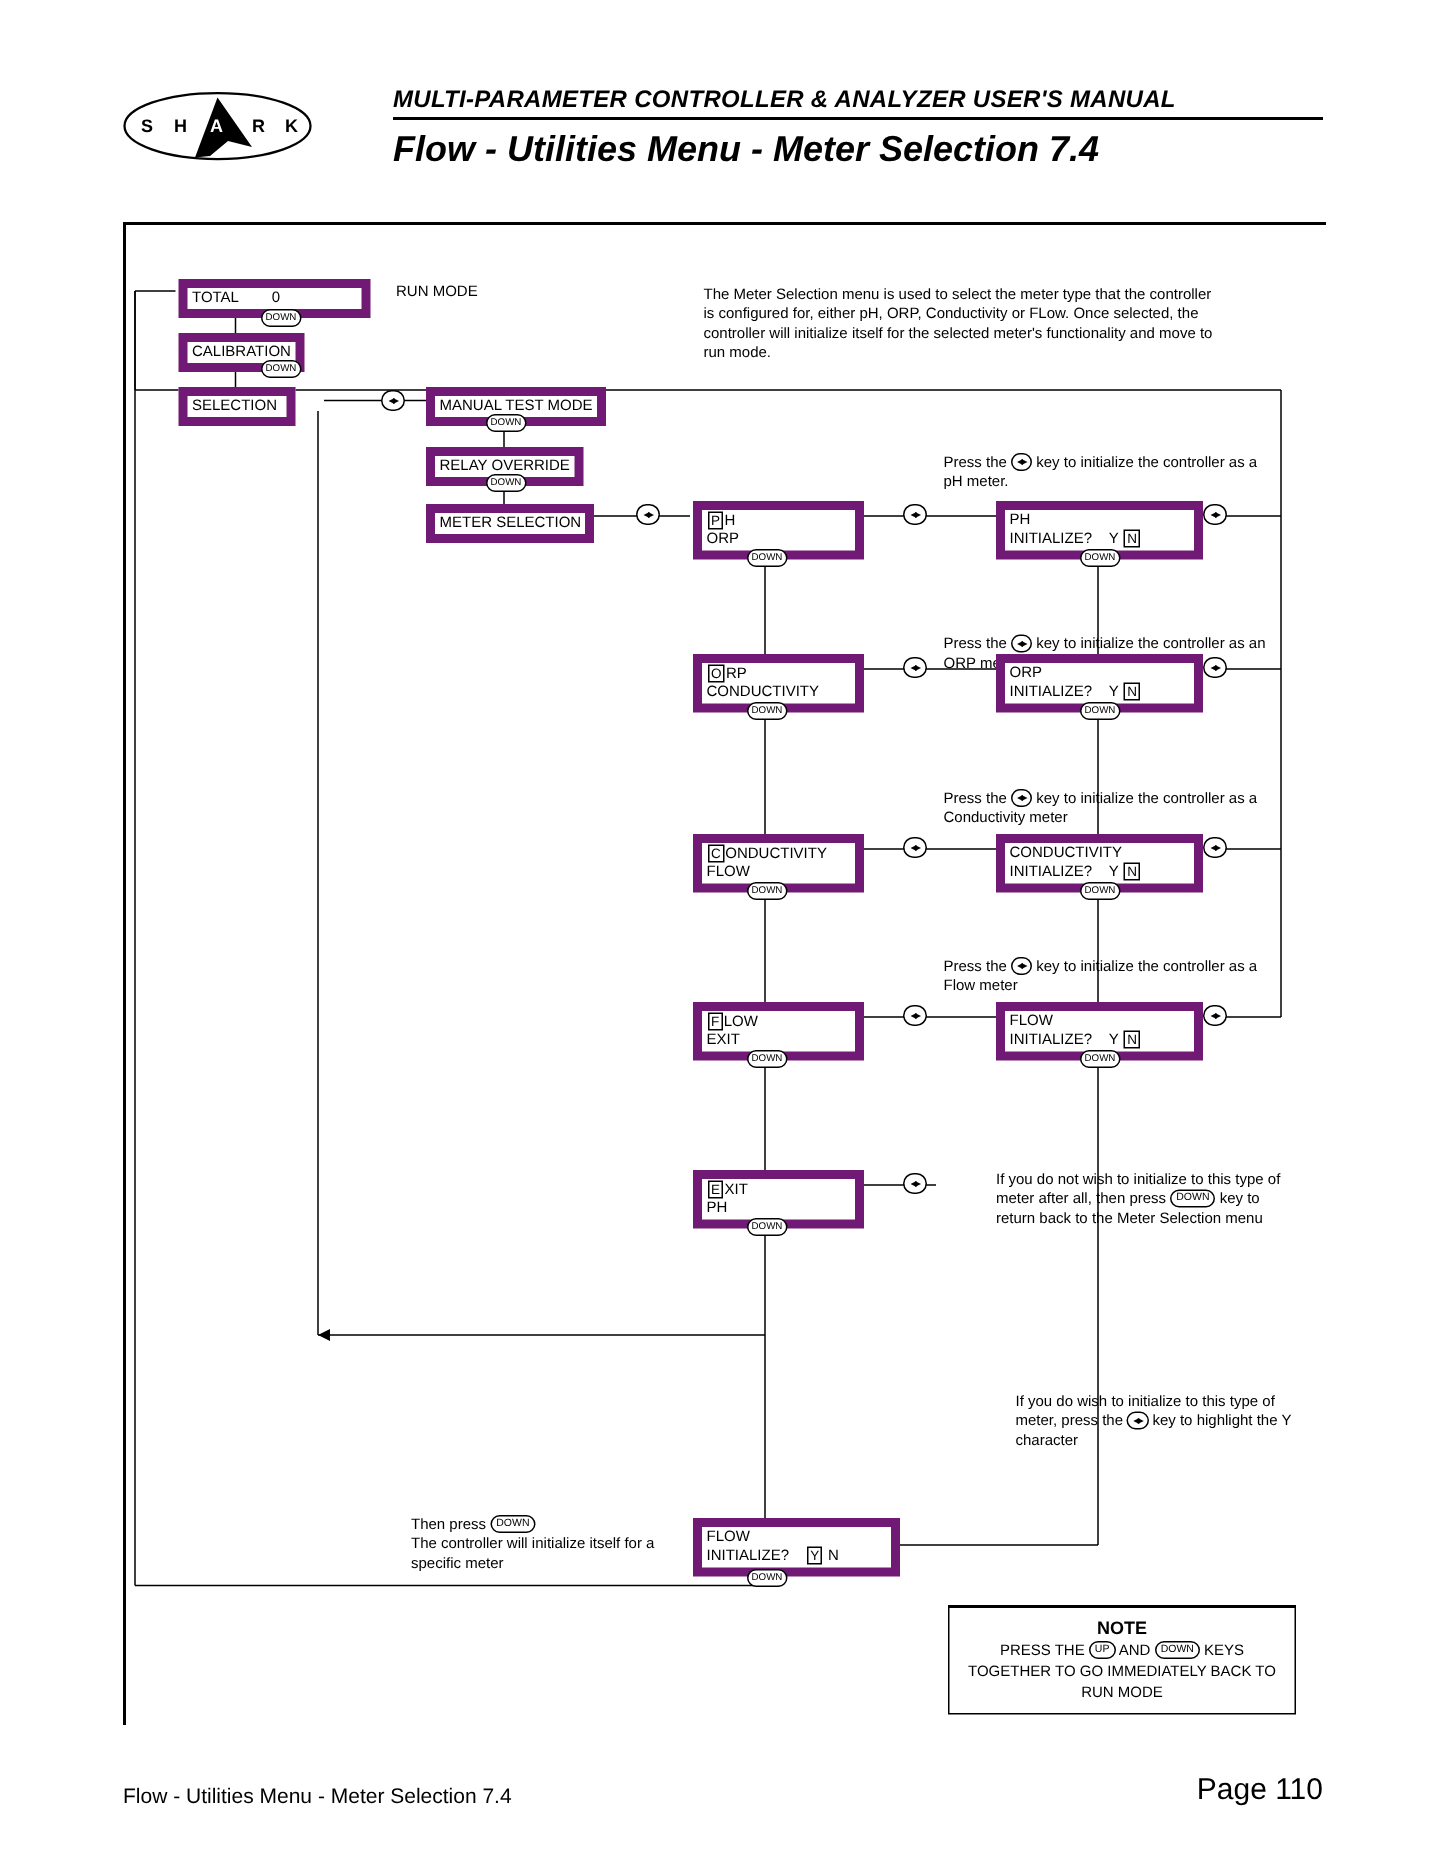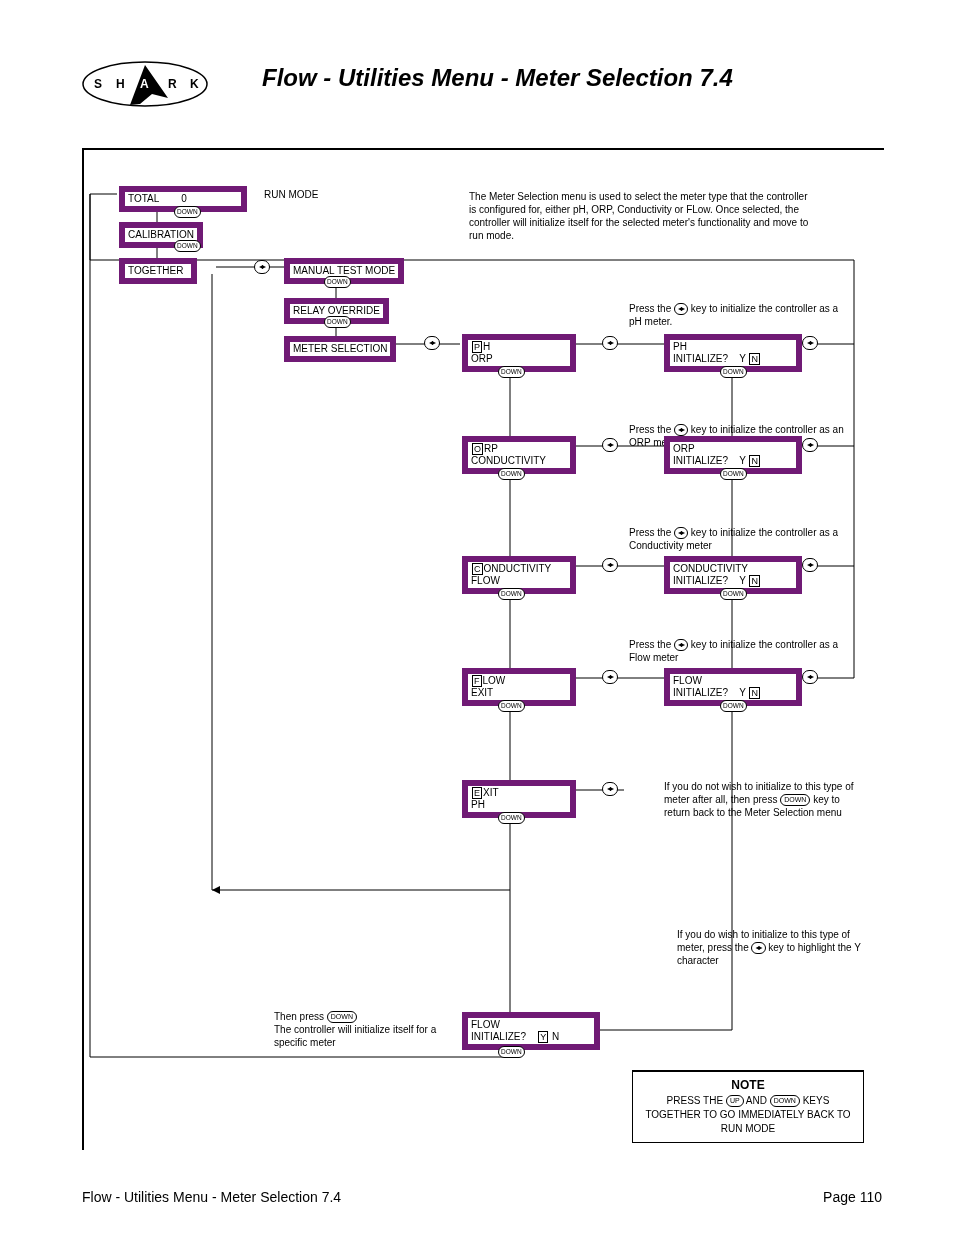--- a/index.html
+++ b/index.html
@@ -138,21 +138,21 @@
   .footer-left {
     position: absolute;
     left: 82px;
     bottom: 30px;
     font-size: 14px;
   }
   .footer-right {
     position: absolute;
     right: 72px;
     bottom: 30px;
-    font-size: 14px;
+    font-size: 20px;
   }
   svg { position:absolute; left:0; top:0; }
   .conn { stroke:#000; stroke-width:1; fill:none; }
   .arrow { fill:#000; }
 </style>
 </head>
 <body>
 
 <div class="page">
 
@@ -162,20 +162,21 @@
       <path d="M 50 45 L 65 5 L 88 38 L 72 34 L 60 44 Z" fill="#000"></path>
       <text x="14" y="28" font-size="12" font-weight="bold" font-family="Arial">S</text>
       <text x="36" y="28" font-size="12" font-weight="bold" font-family="Arial">H</text>
       <text x="60" y="28" font-size="12" font-weight="bold" fill="#fff" font-family="Arial">A</text>
       <text x="88" y="28" font-size="12" font-weight="bold" font-family="Arial">R</text>
       <text x="110" y="28" font-size="12" font-weight="bold" font-family="Arial">K</text>
     </svg>
   </div>
 
   <div class="header">
+    <div class="subtitle">MULTI-PARAMETER CONTROLLER &amp; ANALYZER USER'S MANUAL</div>
     <div class="title">Flow - Utilities Menu - Meter Selection 7.4</div>
   </div>
 
   <div class="diagram">
 
     <svg width="800" height="1000">
 
       <line class="conn" x1="73" y1="50" x2="73" y2="115"></line>
 
       <line class="conn" x1="132" y1="117" x2="200" y2="117"></line>
@@ -219,21 +220,21 @@
       <span>TOTAL</span>
       &nbsp;&nbsp;&nbsp;&nbsp;&nbsp;&nbsp;
       <span>0</span>
     </div>
     <div class="desc" style="left:180px; top:38px;">RUN MODE</div>
     <div class="down-abs" style="left:90px; top:56px;">DOWN</div>
 
     <div class="disp" style="left:35px; top:72px;">CALIBRATION</div>
     <div class="down-abs" style="left:90px; top:90px;">DOWN</div>
 
-    <div class="disp" style="left:35px; top:108px;">TOGETHER</div>
+    <div class="disp" style="left:35px; top:108px;">SELECTION</div>
 
     <div class="lr-abs" style="left:170px; top:110px;">◂▸</div>
 
     <div class="disp" style="left:200px; top:108px;">MANUAL TEST MODE</div>
     <div class="down-abs" style="left:240px; top:126px;">DOWN</div>
 
     <div class="disp" style="left:200px; top:148px;">RELAY OVERRIDE</div>
     <div class="down-abs" style="left:240px; top:166px;">DOWN</div>
 
     <div class="disp" style="left:200px; top:186px;">METER SELECTION</div>

